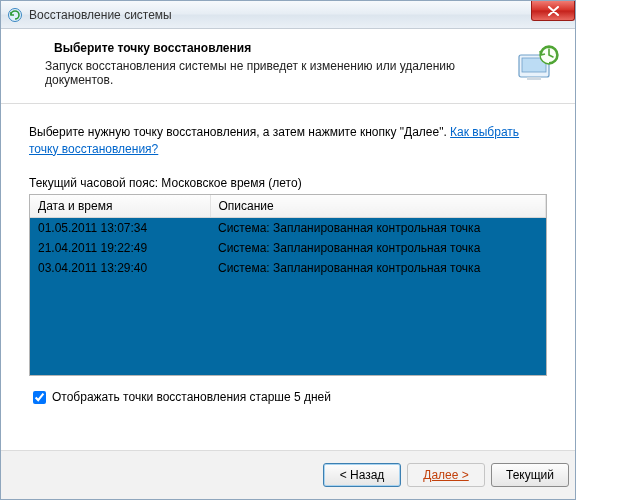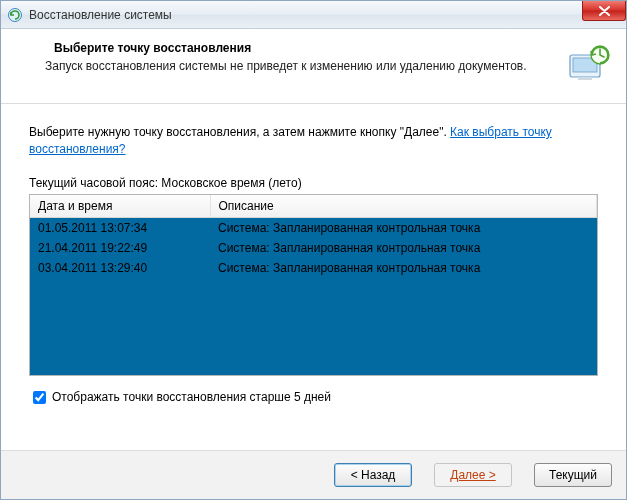--- a/index.html
+++ b/index.html
@@ -81,24 +81,24 @@
     white-space: nowrap;
   }
   .col-date { width: 180px; }
   .chk-row {
     display: flex; align-items: center;
     margin-top: 12px;
   }
   .chk-row input { margin-right: 6px; }
   .footer {
     border-top: 1px solid #dcdcdc;
-    padding: 12px 14px;
+    padding: 12px 6px;
     display: flex;
     justify-content: flex-end;
-    gap: 22px;
+    gap: 6px;
     background: #f2f2f2;
     position: absolute;
     bottom: 0; left: 0; right: 0;
   }
   .btn {
     min-width: 78px;
     height: 24px;
     padding: 0 12px;
     font-size: 12px;
     font-family: inherit;
@@ -116,21 +116,21 @@
   }
   .btn[disabled] {
     color: #c2410c;
     border-color: #c5c5c5;
     background: #f3f3f3;
     cursor: default;
     text-decoration: underline;
   }
   .window {
     position: relative;
-    width: 627px; height: 500px;
+    width: 576px; height: 500px;
     border: 1px solid #8fa6bd;
     background: #fff;
   }
 </style>
 </head>
 <body>
 
 <div class="window">
 
   <div class="titlebar">

